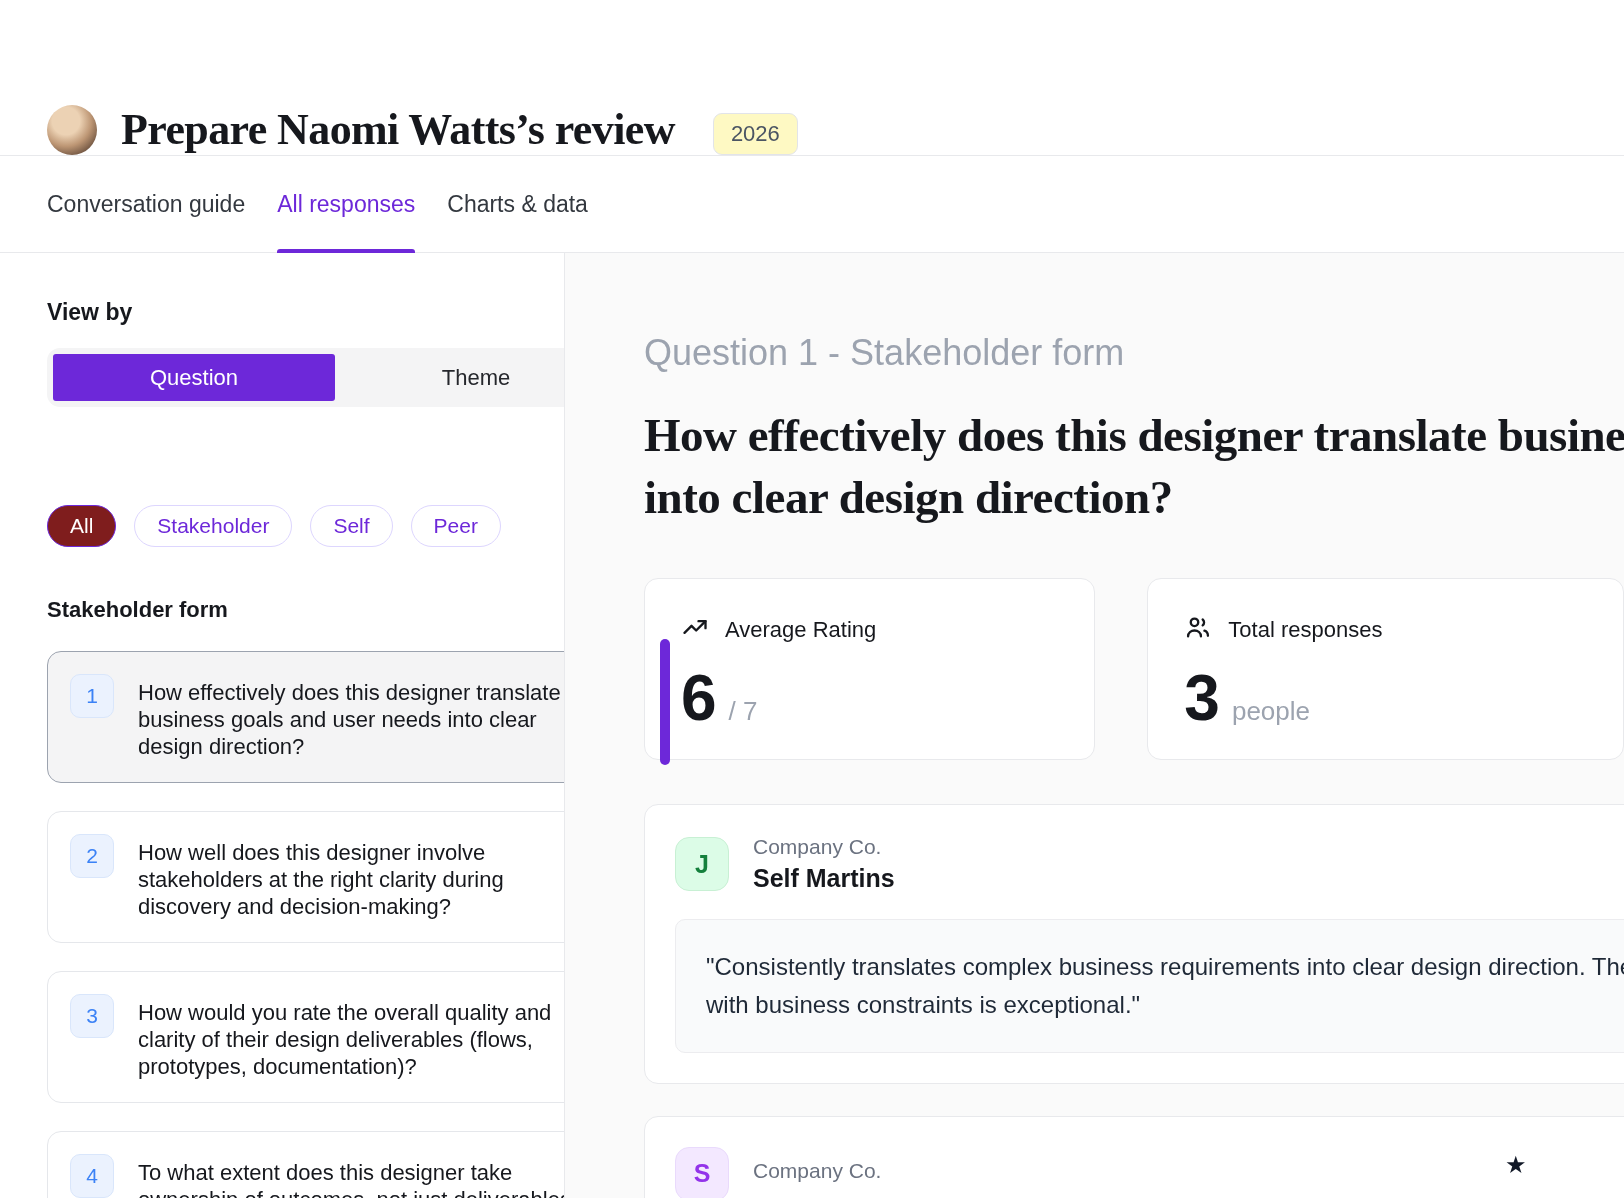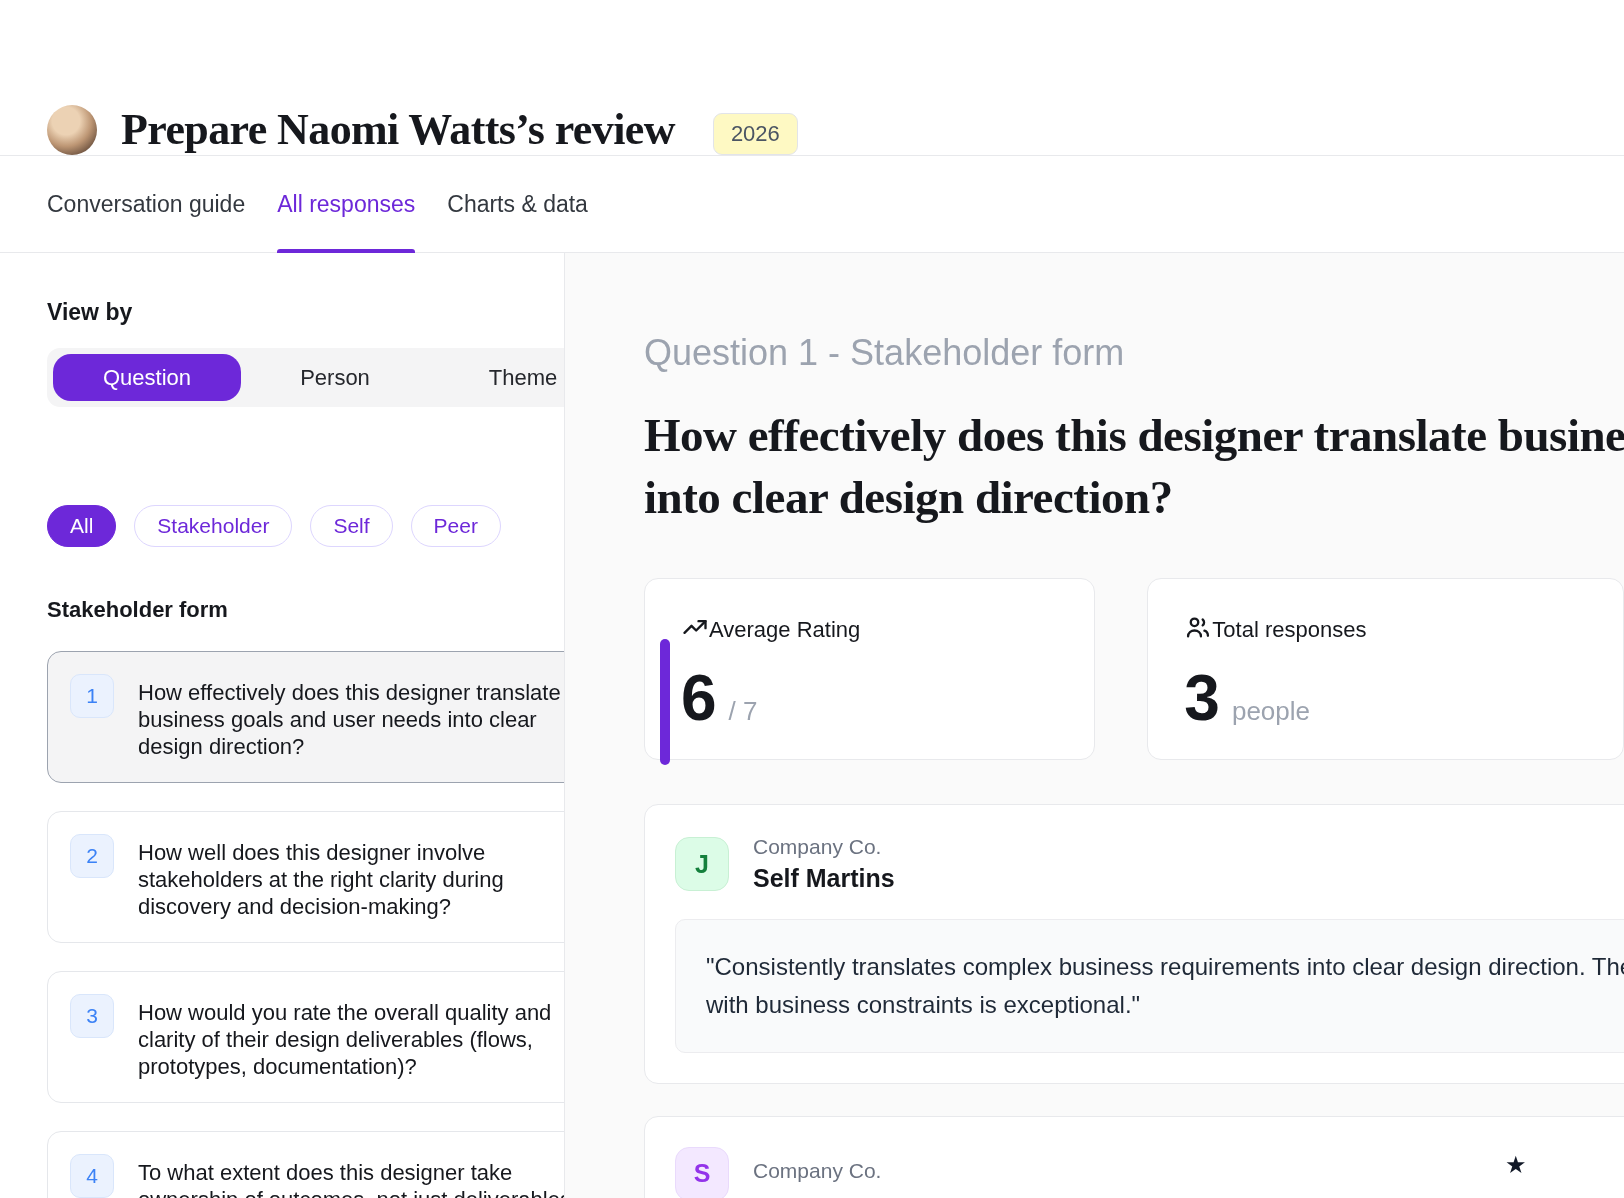--- a/index.html
+++ b/index.html
@@ -22,47 +22,47 @@
   .tab.active::after { content:""; position:absolute; left:0; right:0; bottom:-1px; height:4px; background:#6d28d9; border-radius:3px 3px 0 0; }
 
   
   .body { flex:1; display:flex; overflow:hidden; position:relative; }
 
   
   .sidebar { width:565px; flex:none; background:#fff; border-right:1px solid #e8e9ec; padding:46px 47px 0 47px; overflow:hidden; }
   .viewby-label { font-size:23px; font-weight:700; color:#16181d; margin-bottom:22px; }
   .segment-control { width:576px; height:59px; background:#f4f4f5; border-radius:13px; display:flex; align-items:center; padding:6px; }
   .segment { flex:1; height:47px; display:flex; align-items:center; justify-content:center; font-size:22px; color:#25272c;
-             background:transparent; border:none; border-radius:18px; cursor:pointer; font-family:inherit; }
+             background:transparent; border:none; border-radius:3px; cursor:pointer; font-family:inherit; }
   .segment.active { background:#6d28d9; color:#ffffff; }
   .pills { margin-top:98px; display:flex; gap:18px; align-items:center; }
   .pill { height:42px; padding:0 22px; border-radius:21px; border:1px solid #ddd6fe; background:#fff; color:#6d28d9;
           font-size:21px; display:flex; align-items:center; cursor:pointer; font-family:inherit; }
-  .pill.active { background:#6d28d9; color:#fff; border-color:#6d28d9; }
+  .pill.active { background:#7f1d1d; color:#fff; border-color:#6d28d9; }
   .section-label { margin-top:50px; font-size:22px; font-weight:700; color:#16181d; }
   .qcard { margin-top:28px; width:576px; border:1px solid #e5e7eb; border-radius:14px; background:#fff;
            display:flex; align-items:flex-start; padding:22px; gap:24px; cursor:pointer; }
   .qcard.selected { background:#f4f4f5; border:1px solid #9ca3af; }
   .qnum { width:44px; height:44px; flex:none; border-radius:10px; background:#ebf2fe; border:1px solid #d9e6fb;
           color:#3b82f6; font-size:21px; display:flex; align-items:center; justify-content:center; }
   .qtext { font-size:22px; line-height:1.23; color:#16181d; padding-top:5px; }
 
   
   .scroll-indicator { position:absolute; left:660px; top:386px; width:10px; height:126px; background:#6d28d9; border-radius:5px; z-index:5; }
 
   
   .main { flex:1; background:#fafafa; overflow:hidden; padding:79px 0 0 79px; }
   .qlabel { font-size:36px; color:#9ca3af; }
   .qtitle { font-family:"Liberation Serif", serif; font-size:47px; font-weight:700; line-height:1.32;
             letter-spacing:-0.5px; color:#16181d; width:1500px; margin-top:30px; }
   .stats { display:flex; gap:52px; margin-top:50px; }
   .stat-card { background:#fff; border:1px solid #e8e9ec; border-radius:14px; padding:34px 36px; height:182px; }
   .stat-card.first { width:492px; }
   .stat-card.second { width:520px; }
-  .stat-head { display:flex; align-items:center; font-size:22px; color:#16181d; }
+  .stat-head { display:flex; align-items:center; gap:16px; font-size:22px; color:#16181d; }
   .stat-head svg { width:28px; height:28px; stroke:#16181d; }
   .stat-value { display:flex; align-items:baseline; gap:12px; margin-top:14px; }
   .stat-big { font-size:64px; font-weight:700; color:#16181d; }
   .stat-suffix { font-size:26px; color:#9ca3af; }
 
   .resp-card { width:1420px; background:#fff; border:1px solid #e8e9ec; border-radius:14px; padding:30px; margin-top:44px; position:relative; }
   .resp-card.second { margin-top:32px; }
   .resp-head { display:flex; align-items:center; gap:24px; }
   .resp-avatar { width:54px; height:54px; border-radius:14px; display:flex; align-items:center; justify-content:center;
                  font-size:25px; font-weight:600; flex:none; }
@@ -92,21 +92,20 @@
     <div class="tab">Charts &amp; data</div>
   </nav>
 
   <div class="body">
 
     <aside class="sidebar">
       <div class="viewby-label">View by</div>
 
       <div class="segment-control">
         <button class="segment active">Question</button>
-        <button class="segment">Person</button>
         <button class="segment">Theme</button>
       </div>
 
       <div class="pills">
         <button class="pill active">All</button>
         <button class="pill">Stakeholder</button>
         <button class="pill">Self</button>
         <button class="pill">Peer</button>
       </div>
 

